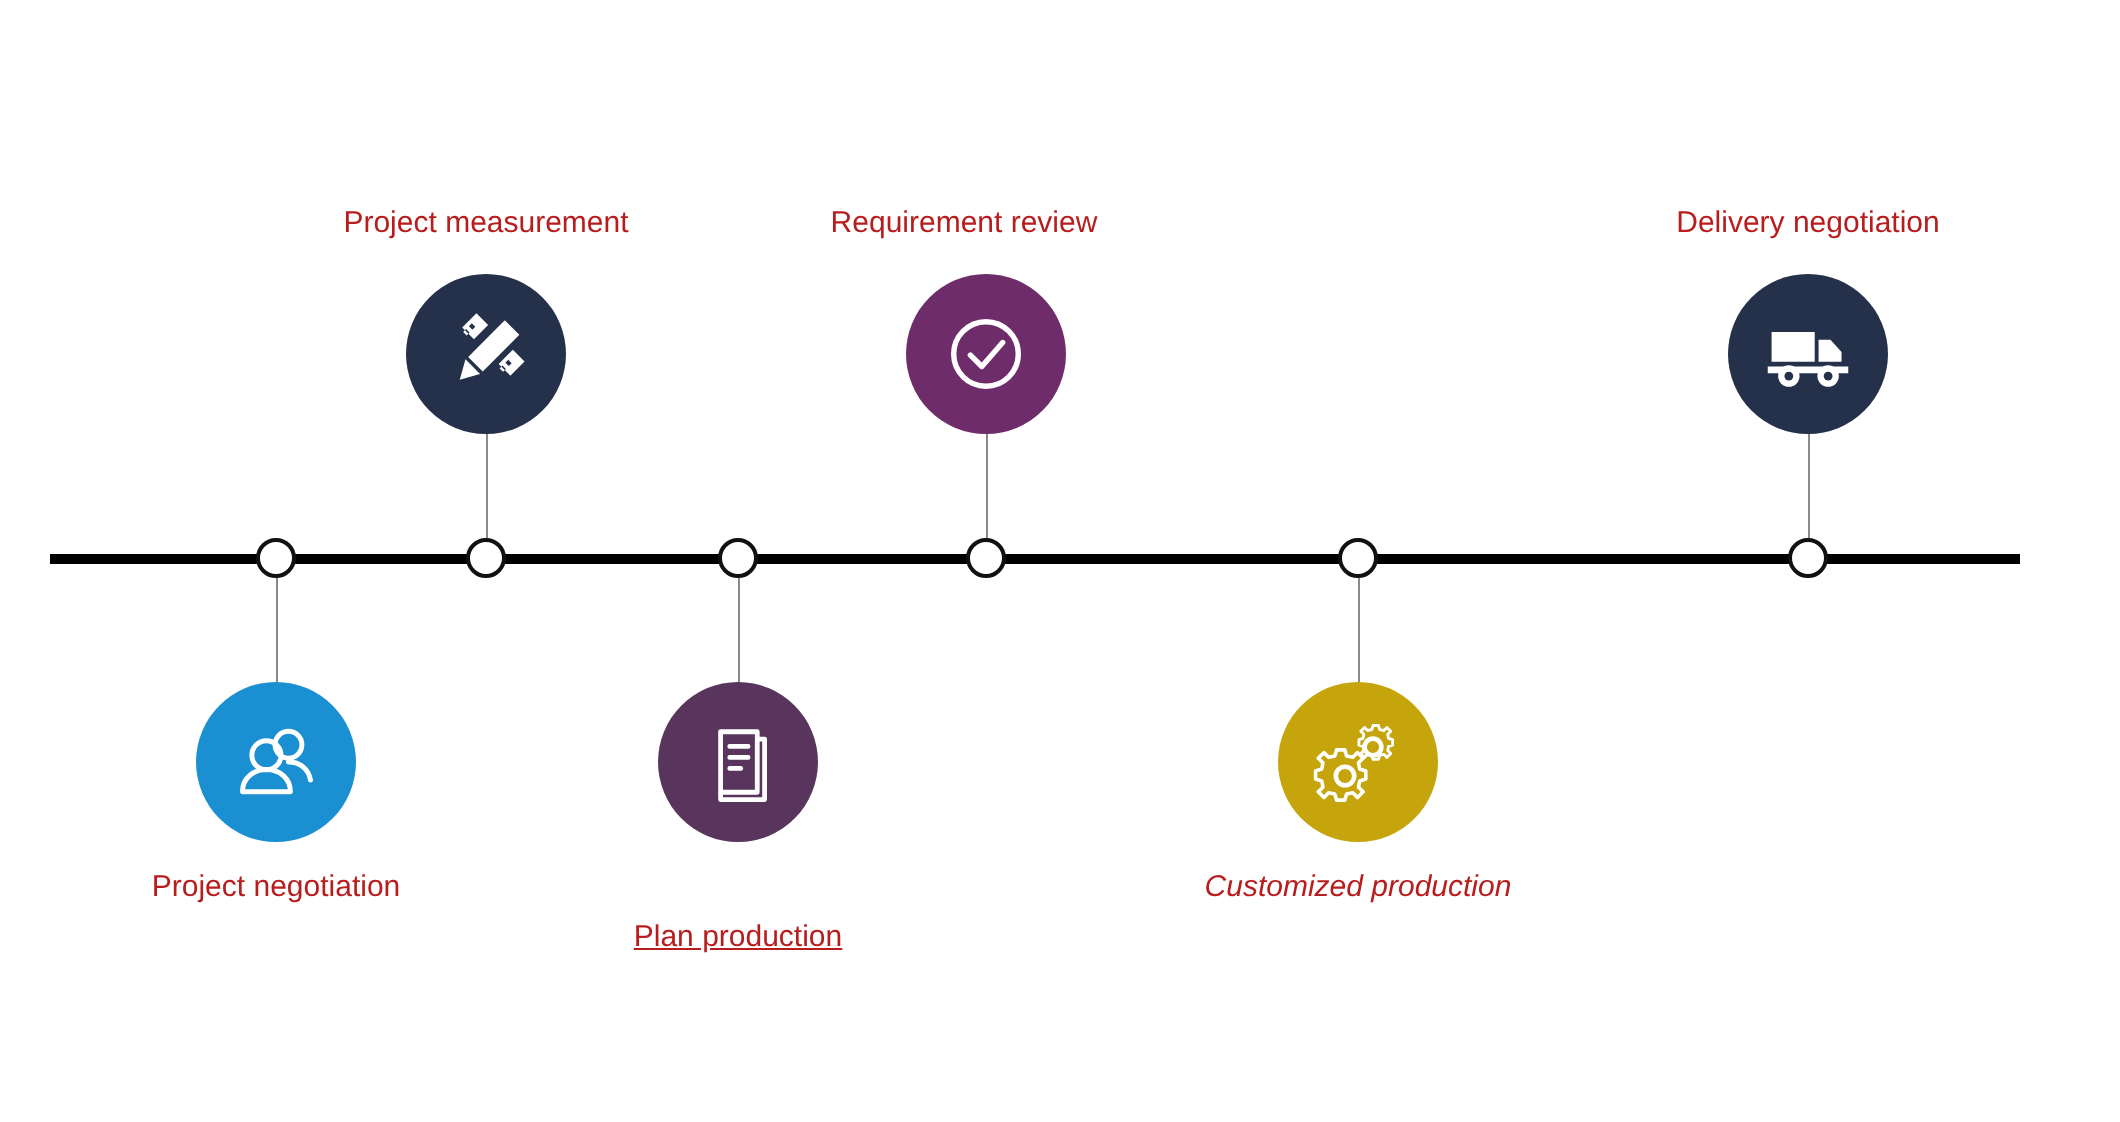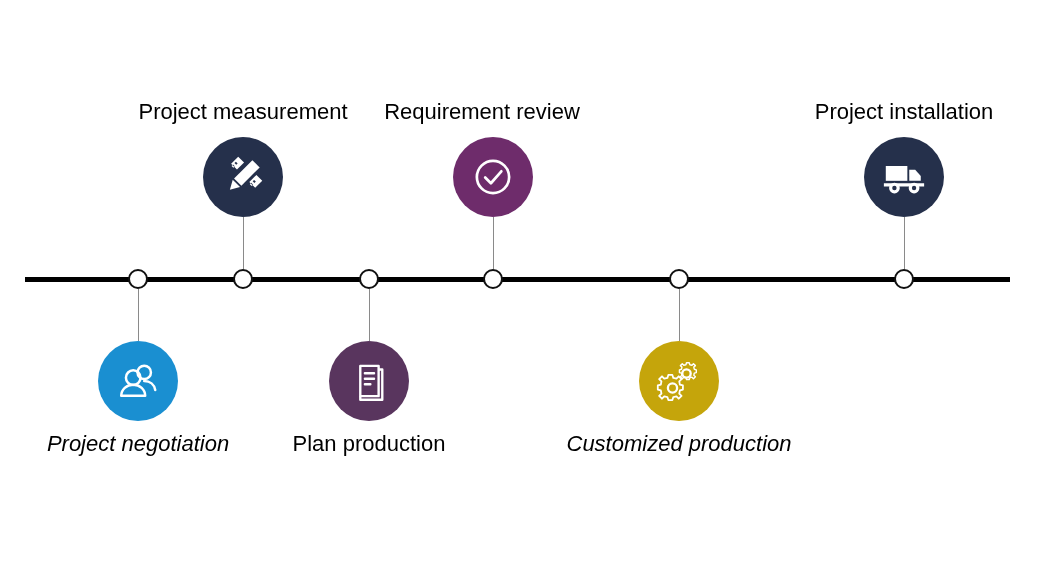--- a/index.html
+++ b/index.html
@@ -53,23 +53,23 @@
     align-items: center;
     justify-content: center;
   }
   .bubble svg {
     display: block;
   }
 
   
   .caption {
     position: absolute;
-    font-size: 22px;
+    font-size: 15px;
     line-height: 22px;
-    color: #000000;
+    color: #b91c1c;
     white-space: nowrap;
     text-align: center;
     transform: translateX(-50%);
   }
 </style>
 </head>
 <body>
 
 <div id="stage">
 
@@ -81,21 +81,21 @@
         <span>
     <svg width="46" height="46" viewBox="0 0 48 48" fill="none" stroke="#ffffff" stroke-width="2.6" stroke-linecap="round" stroke-linejoin="round">
       <circle cx="30.5" cy="15" r="7"></circle>
       <path d="M30.5 24c6 0 10.5 3.6 11.5 9.4"></path>
       <circle cx="19" cy="20.5" r="7.6"></circle>
       <path d="M6.5 39.5c0-6.9 5.6-11.6 12.5-11.6s12.5 4.7 12.5 11.6z"></path>
     </svg>
         </span>
       </div>
       <div class="node-dot" style="left: 128px; top: 269px; background: rgb(255, 255, 255); border-color: rgb(17, 17, 17);"></div>
-      <div class="caption" style="left: 138px; top: 433px; font-style: italic;">Project negotiation</div>
+      <div class="caption" style="left: 138px; top: 433px;">Project negotiation</div>
       <div class="connector" style="left: 243px; top: 217px; height: 52px; background: rgb(138, 138, 138); width: 1px;"></div>
       <div class="bubble" style="left: 203px; top: 137px; background: rgb(37, 48, 75);">
         <span>
     <svg width="46" height="46" viewBox="0 0 48 48" fill="#ffffff">
       <path d="M33.8 6.4l7.6 7.6-19.1 19.1-7.6-7.6z"></path>
       <path d="M13.3 26.8l7.6 7.6-10.6 3 3-10.6z"></path>
       <path d="M11.6 10.2l7.4-7.4 6.1 6.1-7.4 7.4z
                M13.6 11l1.8 1.8-1.5 1.5-1.8-1.8z
                M16.6 8l1.8 1.8-1.5 1.5-1.8-1.8z" fill-rule="evenodd"></path>
       <path d="M30.6 29.2l7.4-7.4 6.1 6.1-7.4 7.4z
@@ -110,21 +110,21 @@
       <div class="bubble" style="left: 329px; top: 341px; background: rgb(89, 53, 94);">
         <span>
     <svg width="44" height="44" viewBox="0 0 48 48" fill="none" stroke="#ffffff" stroke-width="2.6" stroke-linejoin="round">
       <path d="M14.5 7.5h20v33h-20z" fill="none"></path>
       <path d="M34.5 11.5h4v33h-24v-4" fill="none"></path>
       <path d="M19.5 15.5h10M19.5 21.5h10M19.5 27.5h6" stroke-linecap="round"></path>
     </svg>
         </span>
       </div>
       <div class="node-dot" style="left: 359px; top: 269px; background: rgb(255, 255, 255); border-color: rgb(17, 17, 17);"></div>
-      <div class="caption" style="left: 369px; top: 433px;">Plan production</div>
+      <div class="caption" style="left: 369px; top: 458px; text-decoration: underline;">Plan production</div>
       <div class="connector" style="left: 493px; top: 217px; height: 52px; background: rgb(138, 138, 138); width: 1px;"></div>
       <div class="bubble" style="left: 453px; top: 137px; background: rgb(110, 44, 107);">
         <span>
     <svg width="50" height="50" viewBox="0 0 48 48" fill="none" stroke="#ffffff" stroke-width="2.6" stroke-linecap="round" stroke-linejoin="round">
       <circle cx="24" cy="24" r="15.5"></circle>
       <path d="M16.5 24.5l5.5 5.5 10-11.5"></path>
     </svg>
         </span>
       </div>
       <div class="node-dot" style="left: 483px; top: 269px; background: rgb(255, 255, 255); border-color: rgb(17, 17, 17);"></div>
@@ -150,16 +150,16 @@
       <path d="M29.5 16.5h6.2l5.8 6.4v5.1h-12z"></path>
       <path d="M3 30.5h42v3.5H3z"></path>
       <circle cx="14" cy="35.5" r="5.6"></circle>
       <circle cx="34.5" cy="35.5" r="5.6"></circle>
       <circle cx="14" cy="35.5" r="2.3" fill="#25304b"></circle>
       <circle cx="34.5" cy="35.5" r="2.3" fill="#25304b"></circle>
     </svg>
         </span>
       </div>
       <div class="node-dot" style="left: 894px; top: 269px; background: rgb(255, 255, 255); border-color: rgb(17, 17, 17);"></div>
-      <div class="caption" style="left: 904px; top: 101px;">Project installation</div>
+      <div class="caption" style="left: 904px; top: 101px;">Delivery negotiation</div>
     </div>
 
 </div>
 
 </body></html>

